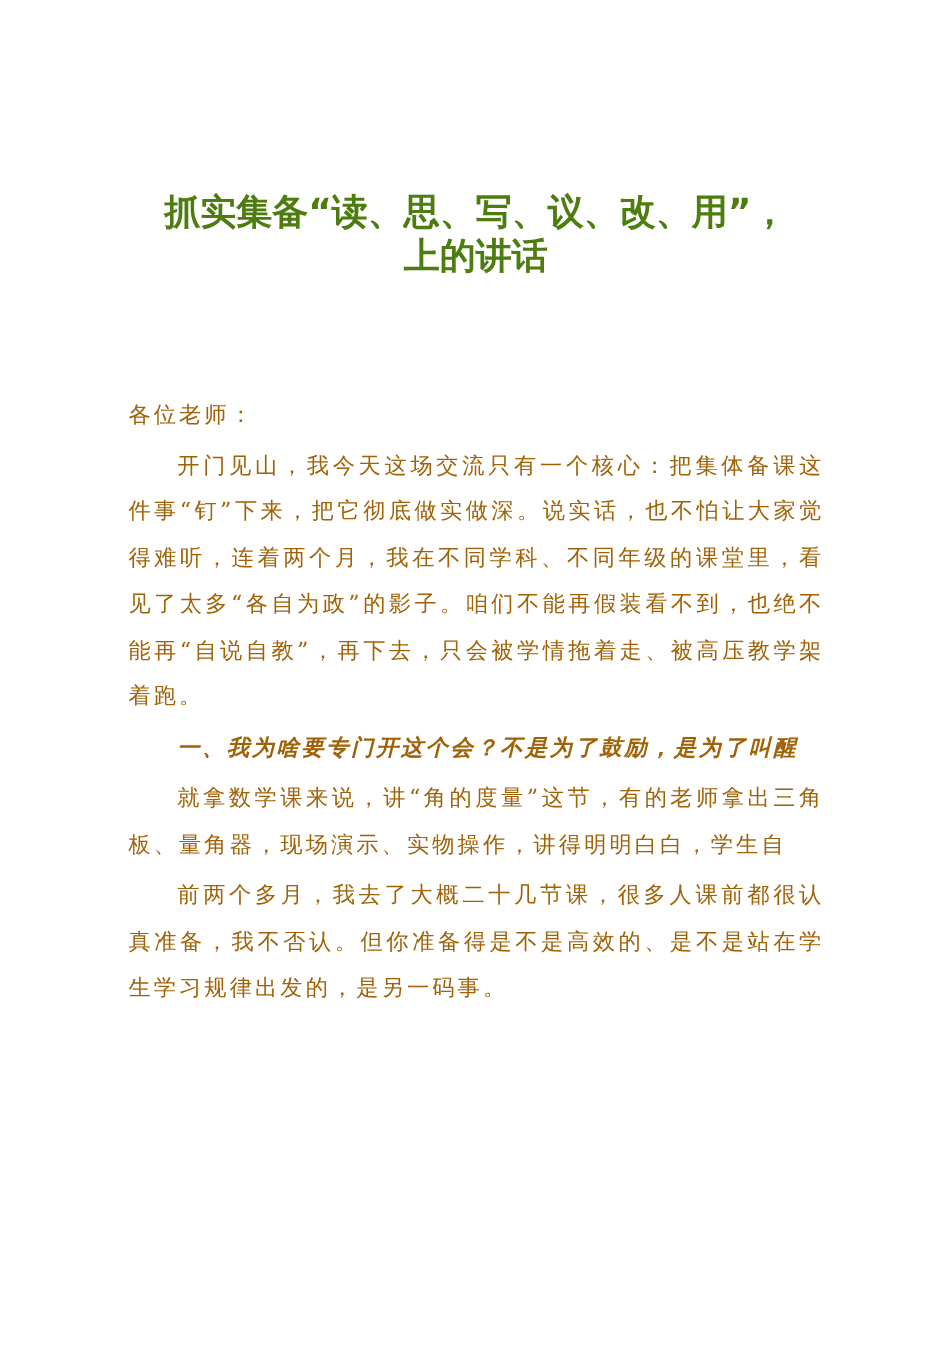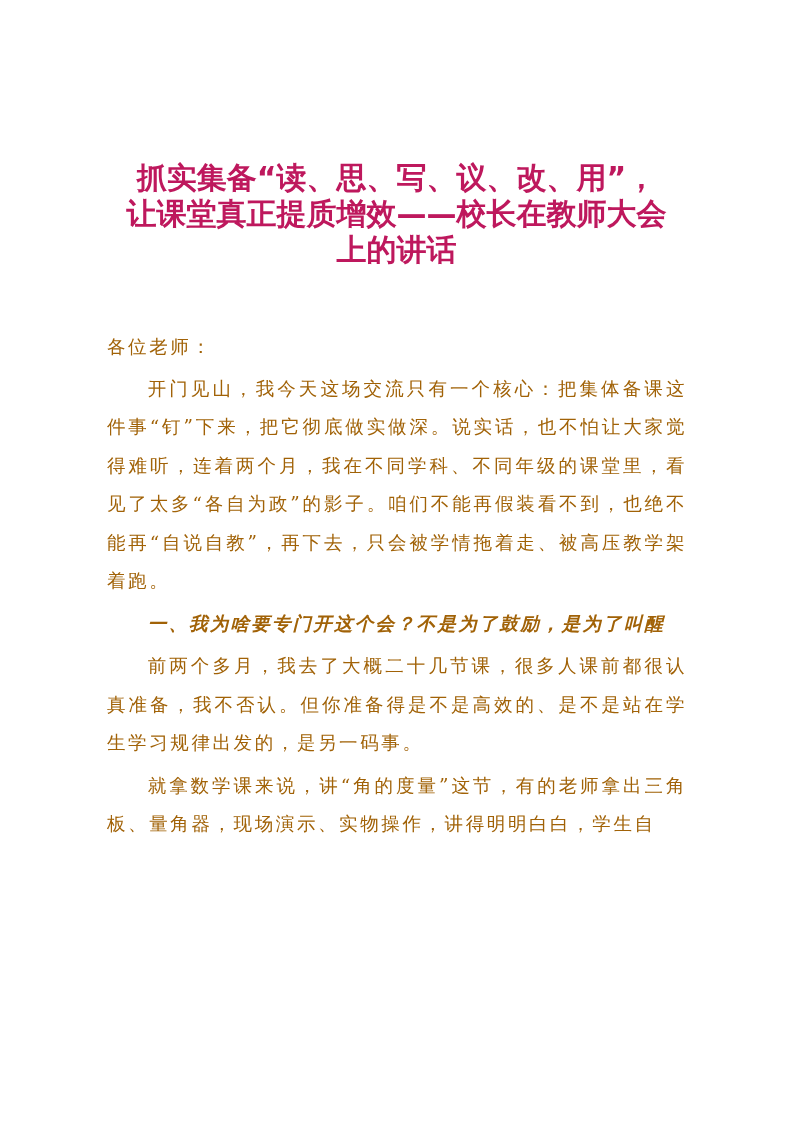--- a/index.html
+++ b/index.html
@@ -3,44 +3,43 @@
 <meta charset="utf-8">
 <style>
   html, body { margin: 0; padding: 0; background: #ffffff; }
   body { width: 793px; height: 1122px; position: relative; overflow: hidden; }
   .page { position: absolute; left: 0; top: 0; width: 793px; height: 1122px; background: #fff; }
   .title {
     position: absolute; left: 100px; top: 160px; width: 593px;
     text-align: center;
     font-family: "DejaVu Sans", sans-serif;
     font-weight: bold; font-size: 30px; line-height: 36px;
-    color: #be185d; letter-spacing: 0px;
+    color: #4d7c0f; letter-spacing: 0px;
   }
   .title span { display: block; }
   .body {
     position: absolute; left: 107px; top: 328px; width: 580px;
     font-family: "DejaVu Serif", serif;
     font-size: 18.5px; color: #a16207;
     letter-spacing: 2.6px;
   }
   .body p { margin: 0; line-height: 38.5px; text-align: justify; }
   .body p.salutation { margin-bottom: 3px; }
   .body p.indent { text-indent: 2.2em; margin-bottom: 4px; }
   .body p.heading { text-indent: 2.2em; font-weight: bold; margin-bottom: 4px; letter-spacing: 2.2px; font-style: italic; }
 </style>
 </head>
 <body>
 
 <div class="page">
   <div class="title">
     <span>抓实集备“读、思、写、议、改、用”，</span>
-    <span>让课堂真正提质增效——校长在教师大会</span>
     <span>上的讲话</span>
   </div>
 
   <div class="body">
     <p class="salutation">各位老师：</p>
     <p class="indent">开门见山，我今天这场交流只有一个核心：把集体备课这件事“钉”下来，把它彻底做实做深。说实话，也不怕让大家觉得难听，连着两个月，我在不同学科、不同年级的课堂里，看见了太多“各自为政”的影子。咱们不能再假装看不到，也绝不能再“自说自教”，再下去，只会被学情拖着走、被高压教学架着跑。</p>
     <p class="heading">一、我为啥要专门开这个会？不是为了鼓励，是为了叫醒</p>
+    <p class="indent">就拿数学课来说，讲“角的度量”这节，有的老师拿出三角板、量角器，现场演示、实物操作，讲得明明白白，学生自</p>
     <p class="indent">前两个多月，我去了大概二十几节课，很多人课前都很认真准备，我不否认。但你准备得是不是高效的、是不是站在学生学习规律出发的，是另一码事。</p>
-    <p class="indent">就拿数学课来说，讲“角的度量”这节，有的老师拿出三角板、量角器，现场演示、实物操作，讲得明明白白，学生自</p>
   </div>
 </div>
 
 </body></html>

